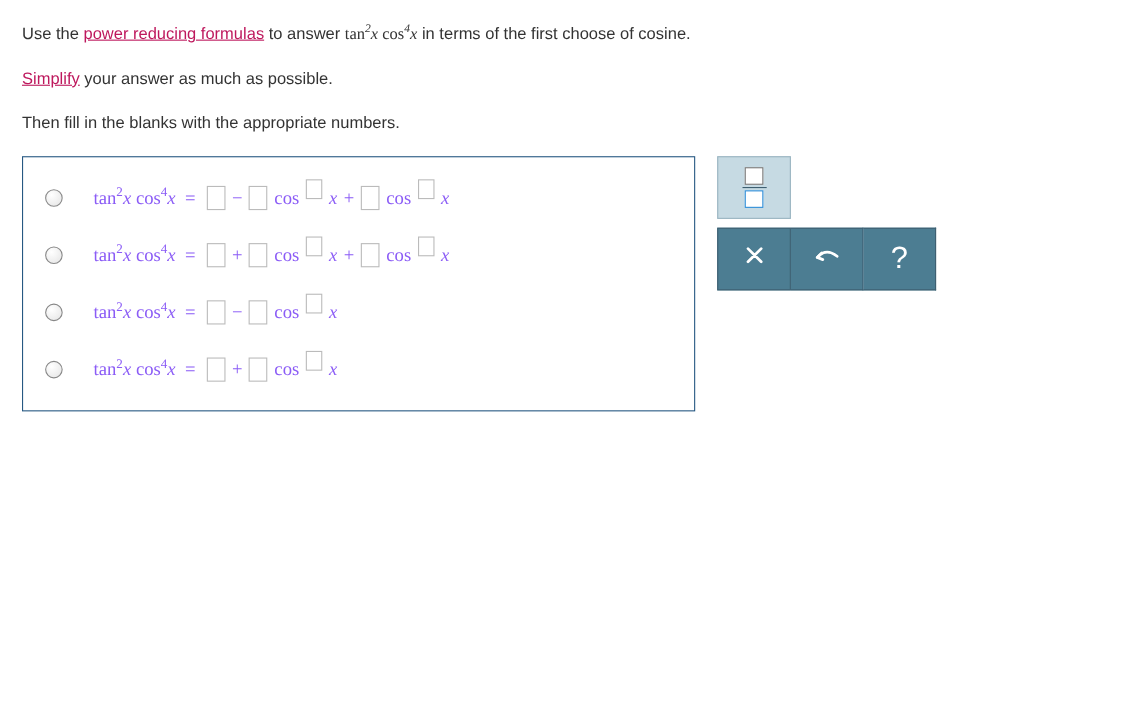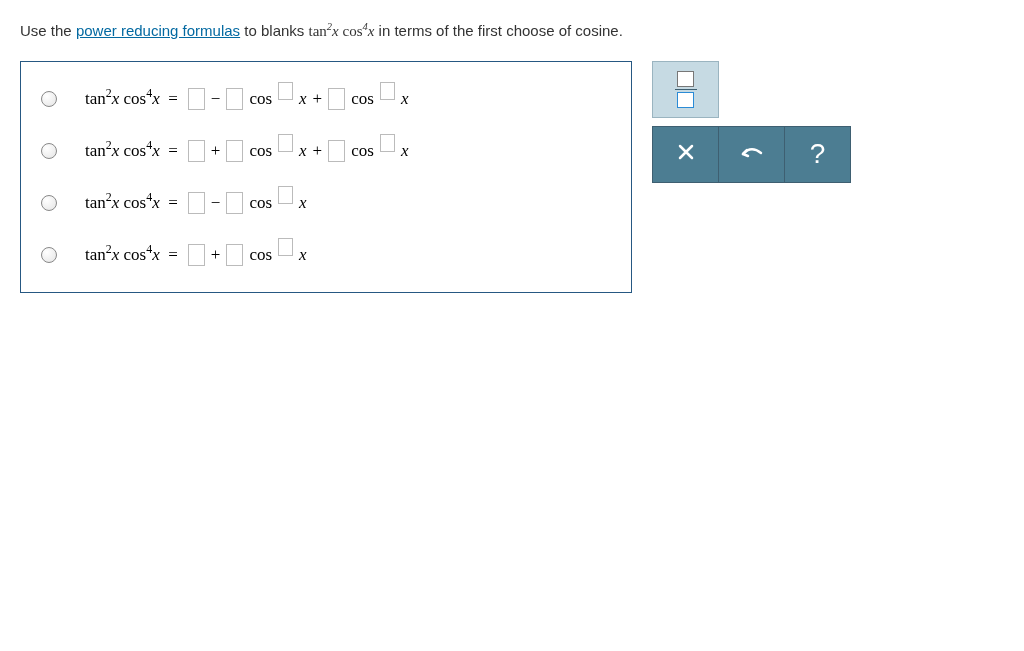--- a/index.html
+++ b/index.html
@@ -8,21 +8,21 @@
     font-family: Verdana, Geneva, sans-serif;
     font-size: 15px;
     color: #333;
     background: #fff;
   }
   .instructions p {
     margin: 0 0 18px 0;
     line-height: 1.5;
   }
   a.link {
-    color: #0369a1;
+    color: #be185d;
     text-decoration: underline;
   }
   .math {
     font-family: Liberation Serif, serif;
     font-style: italic;
   }
   .math .fn {
     font-style: normal;
   }
   sup {
@@ -57,21 +57,21 @@
     border-radius: 50%;
     border: 1px solid #888;
     background: radial-gradient(circle at 35% 30%, #fff, #e4e4e4);
     flex: 0 0 auto;
   }
 
   .expr {
     font-family: "Times New Roman", Times, serif;
     font-style: normal;
     font-size: 17px;
-    color: #000000;
+    color: #8b5cf6;
     display: flex;
     align-items: center;
     gap: 6px;
   }
   .expr .lhs { margin-right: 4px; }
   .expr .it { font-style: italic; }
 
   .blank {
     display: inline-block;
     width: 15px;
@@ -138,22 +138,26 @@
   }
 
   .x-icon svg { width:20px; height:20px; }
   .undo-icon svg { width:26px; height:18px; }
 </style>
 </head>
 <body>
 
 <div class="instructions">
   <p>
-    <span>Use the </span><a href="#" class="link">power reducing formulas</a><span> to blanks </span><span class="math"><span class="fn">tan</span><sup>2</sup>x&nbsp;<span class="fn">cos</span><sup>4</sup>x</span><span> in terms of the first choose of cosine.</span>
+    <span>Use the </span><a href="#" class="link">power reducing formulas</a><span> to answer </span><span class="math"><span class="fn">tan</span><sup>2</sup>x&nbsp;<span class="fn">cos</span><sup>4</sup>x</span><span> in terms of the first choose of cosine.</span>
   </p>
+  <p>
+    <a href="#" class="link">Simplify</a><span> your answer as much as possible.</span>
+  </p>
+  <p>Then fill in the blanks with the appropriate numbers.</p>
 </div>
 
 <div class="work-area">
   <div class="options-box">
 
     <div class="option-row">
       <span class="radio"></span>
       <span class="expr">
         <span class="lhs">
           <span class="fn">tan</span><sup>2</sup><span class="it">x</span>

